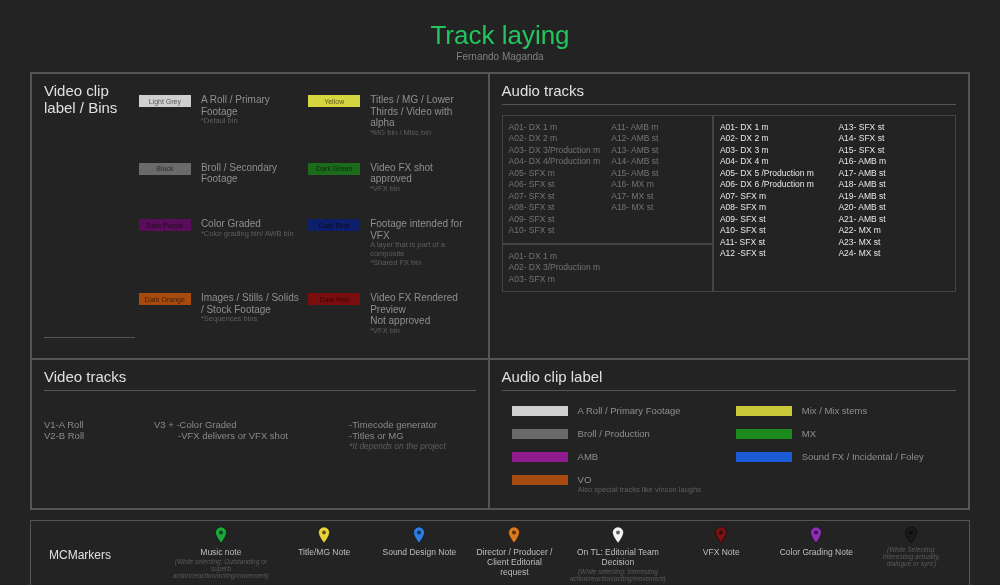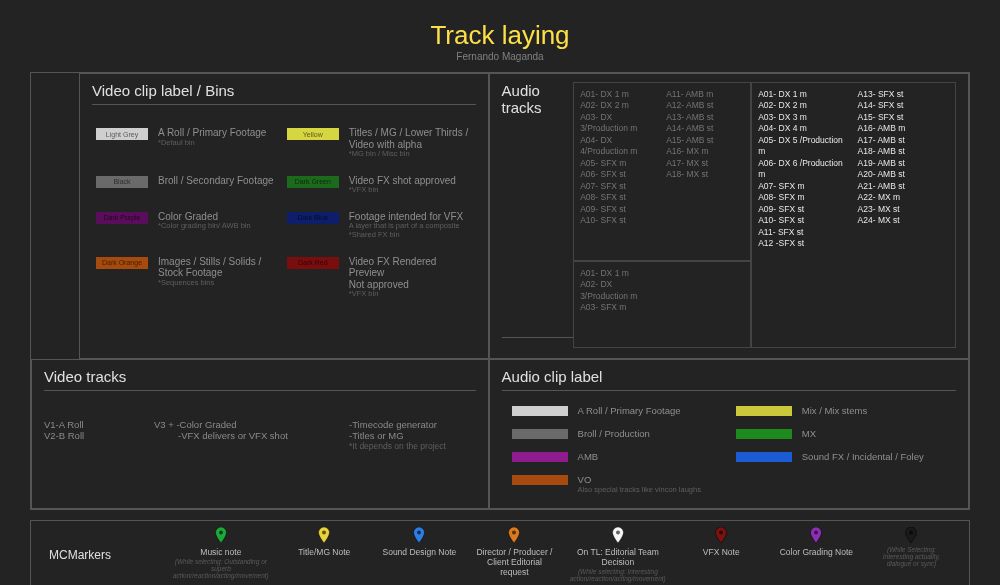--- a/index.html
+++ b/index.html
@@ -13,21 +13,21 @@
     font-size: 9px;
     font-weight: 300;
   }
   .page {
     padding: 20px 30px 10px 30px;
   }
   .title {
     text-align: center;
     font-size: 26px;
     font-weight: 300;
-    color: #fde047;
+    color: #22c55e;
   }
   .subtitle {
     text-align: center;
     font-size: 10px;
     color: #808080;
     margin-bottom: 10px;
   }
   .main-grid {
     display: grid;
     grid-template-columns: 1fr 1.05fr;
@@ -89,20 +89,21 @@
     display: grid;
     grid-template-columns: 90px 175px auto;
     gap: 20px;
     color: #8a8a8a;
     font-size: 9.5px;
     margin-top: 28px;
   }
   .vtracks-content .note {
     color: #5f5f5f;
     font-size: 8.5px;
+    font-style: italic;
   }
   
   .atracks-box {
     display: grid;
     grid-template-columns: 1fr 1.15fr;
     gap: 0px;
   }
   .at-sub {
     border: 1px solid #444;
     padding: 6px;
@@ -158,22 +159,22 @@
   .marker {
     display: flex;
     flex-direction: column;
     align-items: center;
     text-align: center;
     gap: 2px;
   }
   .marker svg { width: 12px; height: 16px; }
   .marker .ml { font-size: 8.5px; color: #bfbfbf; font-weight: 400;}
   .marker .mn { font-size: 6.5px; color: #5a5a5a; font-style: italic; line-height: 1.05;}
-  .right-top { display:flex; flex-direction:row;}
-  .left-top { display:flex; flex-direction:column; min-height: 286px; margin-left: 48px;}
+  .right-top { display:flex; flex-direction:column;}
+  .left-top { display:flex; min-height: 286px;}
 </style>
 </head>
 <body>
 
 <div class="page">
   <div class="title">Track laying</div>
   <div class="subtitle">Fernando Maganda</div>
 
   <div class="main-grid">
 

